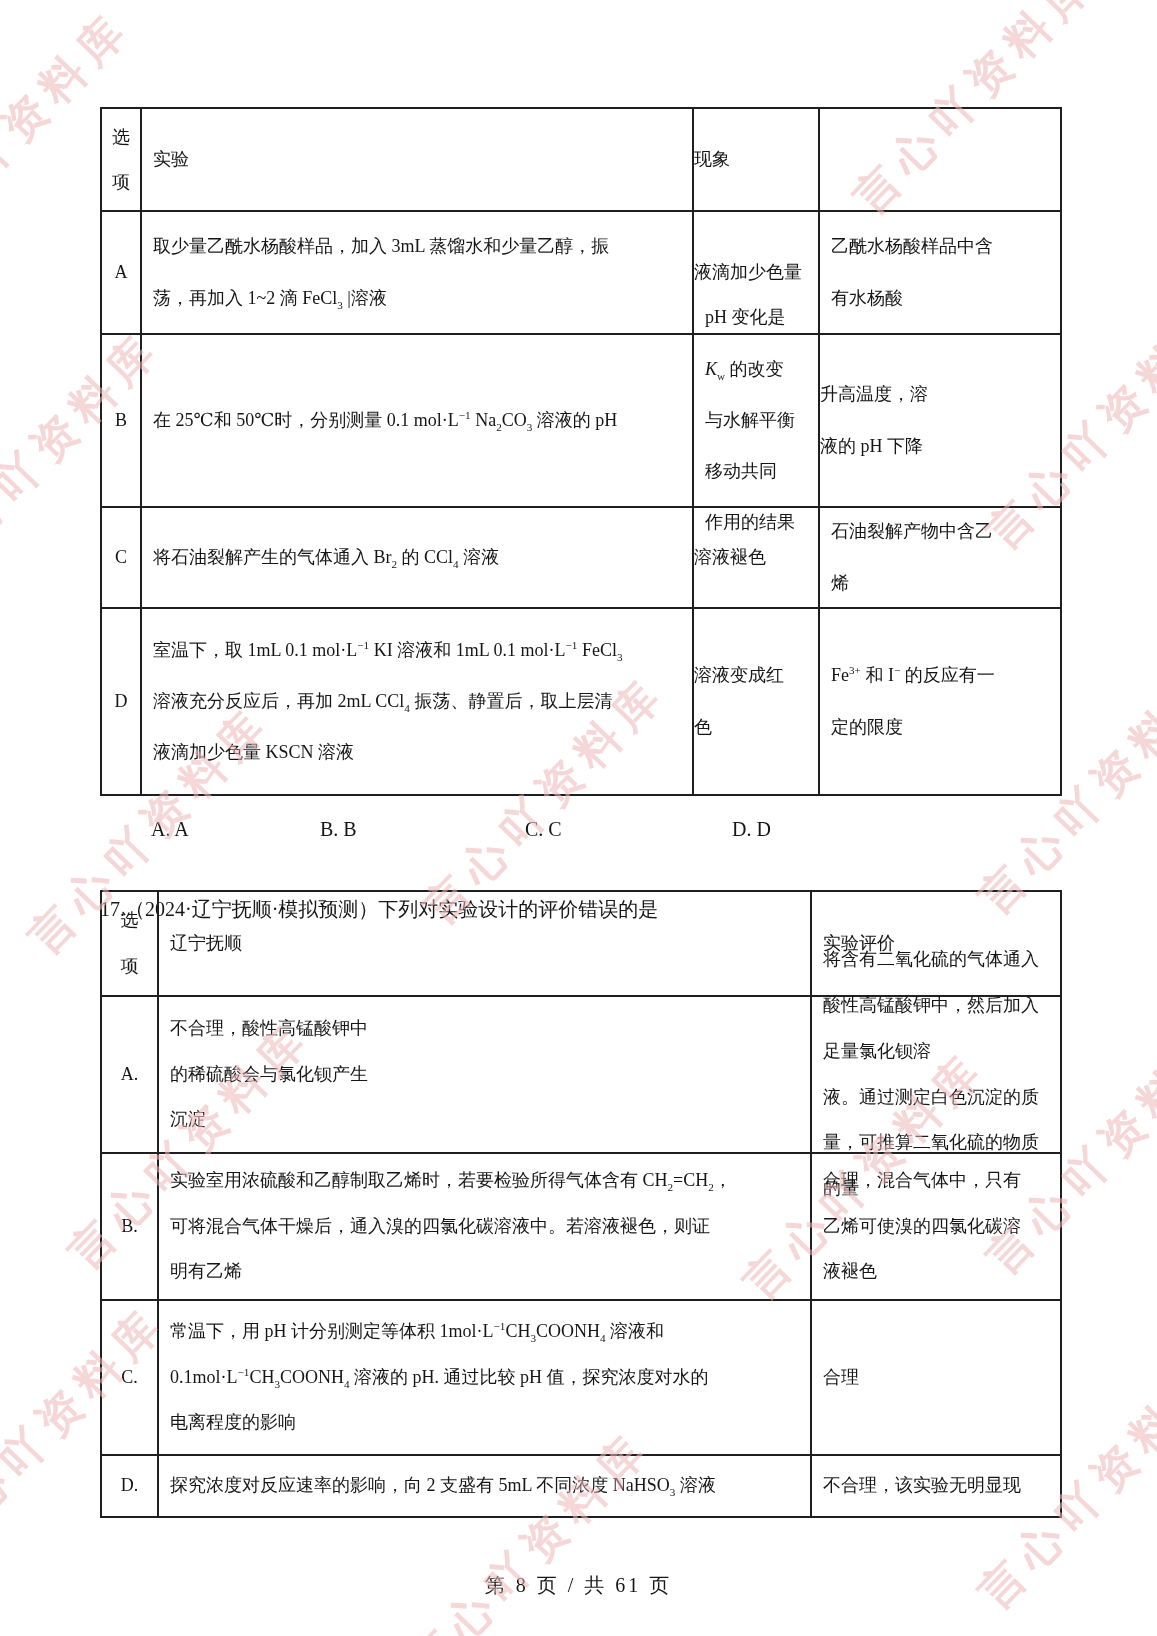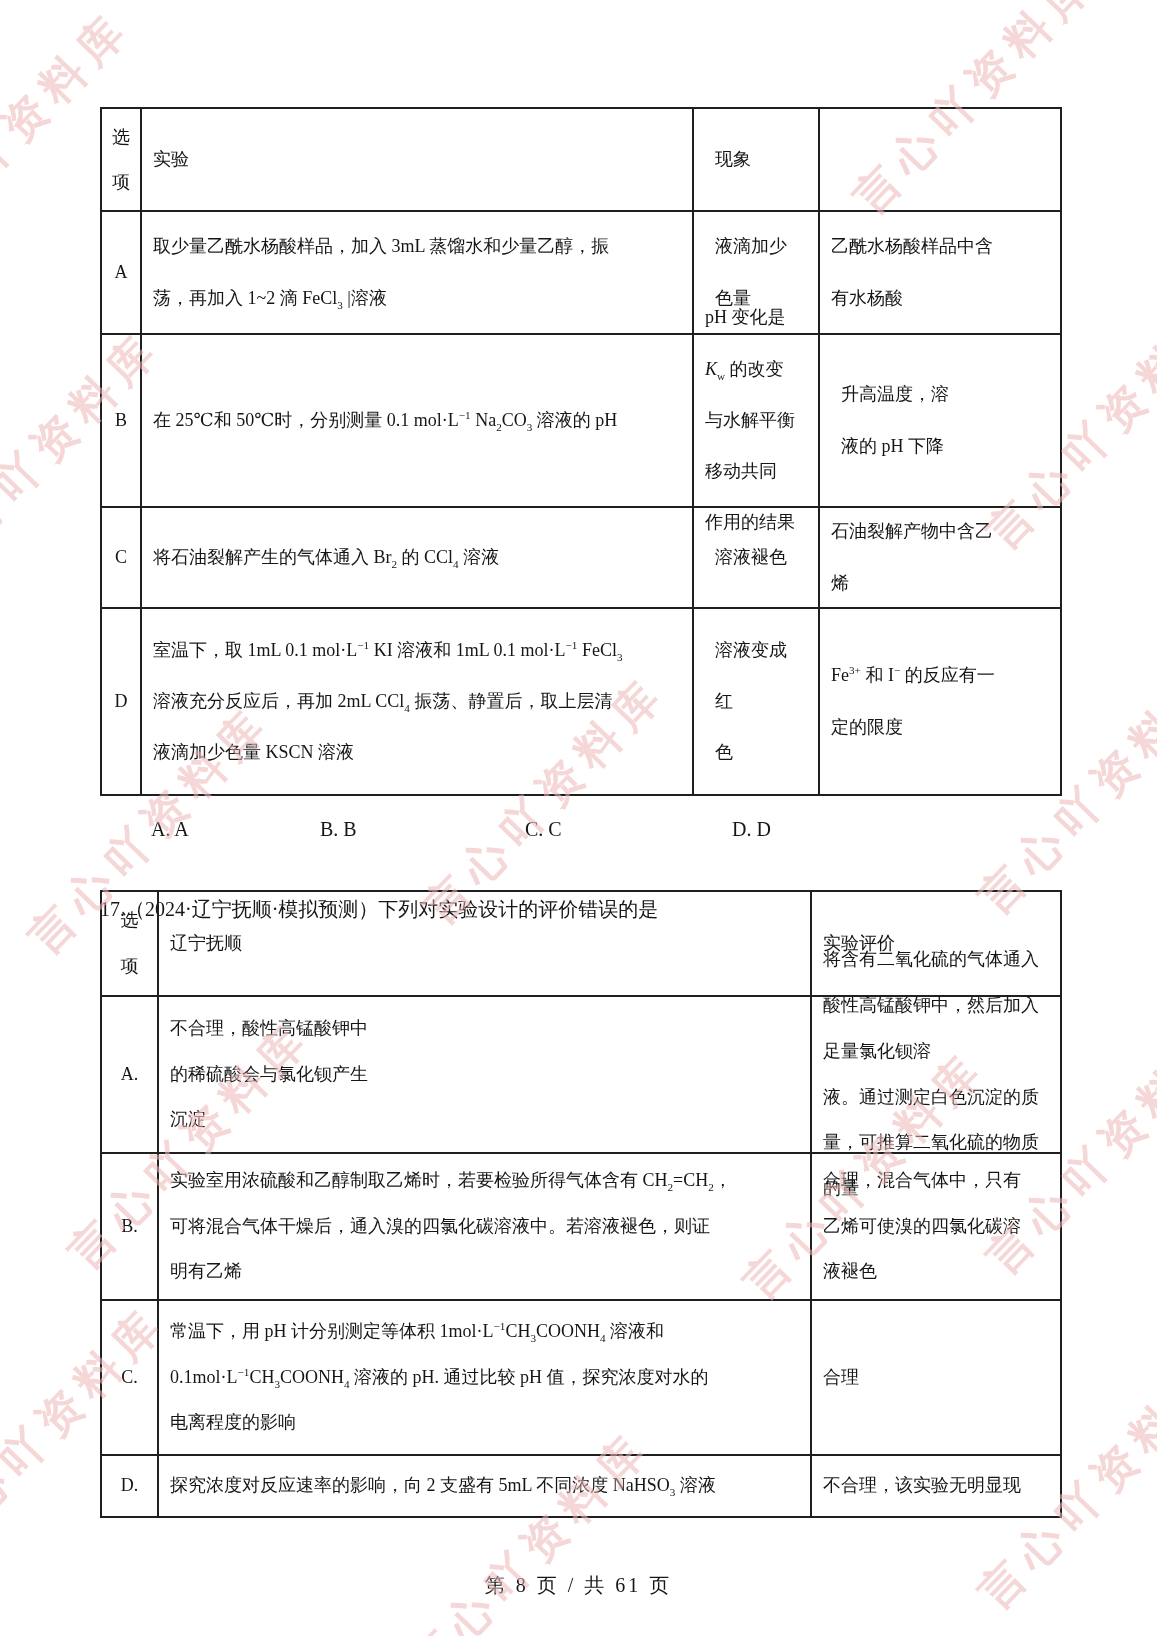--- a/index.html
+++ b/index.html
@@ -26,21 +26,21 @@
     border-right:2px solid var(--border-color,#1f1f1f);
     border-bottom:2px solid var(--border-color,#1f1f1f);
     padding:4px 11px;font-size:18px;line-height:2.85;text-align:left;
   }
   .t1{left:100px;top:107px;grid-template-columns:40px 552px 126px 242px;
       grid-template-rows:103px 123px 173px 101px 187px;}
   .t2{left:100px;top:890px;grid-template-columns:57px 653px 250px;
       grid-template-rows:105px 157px 147px 155px 62px;}
   .t2 .cell{line-height:2.55;}
   .opt{justify-content:center;text-align:center;padding:2px;line-height:2.5;}
-  .phen{padding:4px 21px;}
+  .phen{padding:4px 0;}
   sub,sup{font-size:.62em;line-height:0;}
   i{font-style:italic;}
   .tx{display:block;}
   
   .answers{position:absolute;left:100px;top:810px;width:960px;height:30px;z-index:1;font-size:20px;}
   .ans{position:absolute;top:0;white-space:pre;margin-top:8px;}
   .q17{position:absolute;left:100px;top:896px;z-index:1;font-size:20px;line-height:26px;white-space:nowrap;}
   .footer{position:absolute;left:0;top:1572px;width:1157px;text-align:center;z-index:1;
           font-size:20px;letter-spacing:3px;}
 </style>

